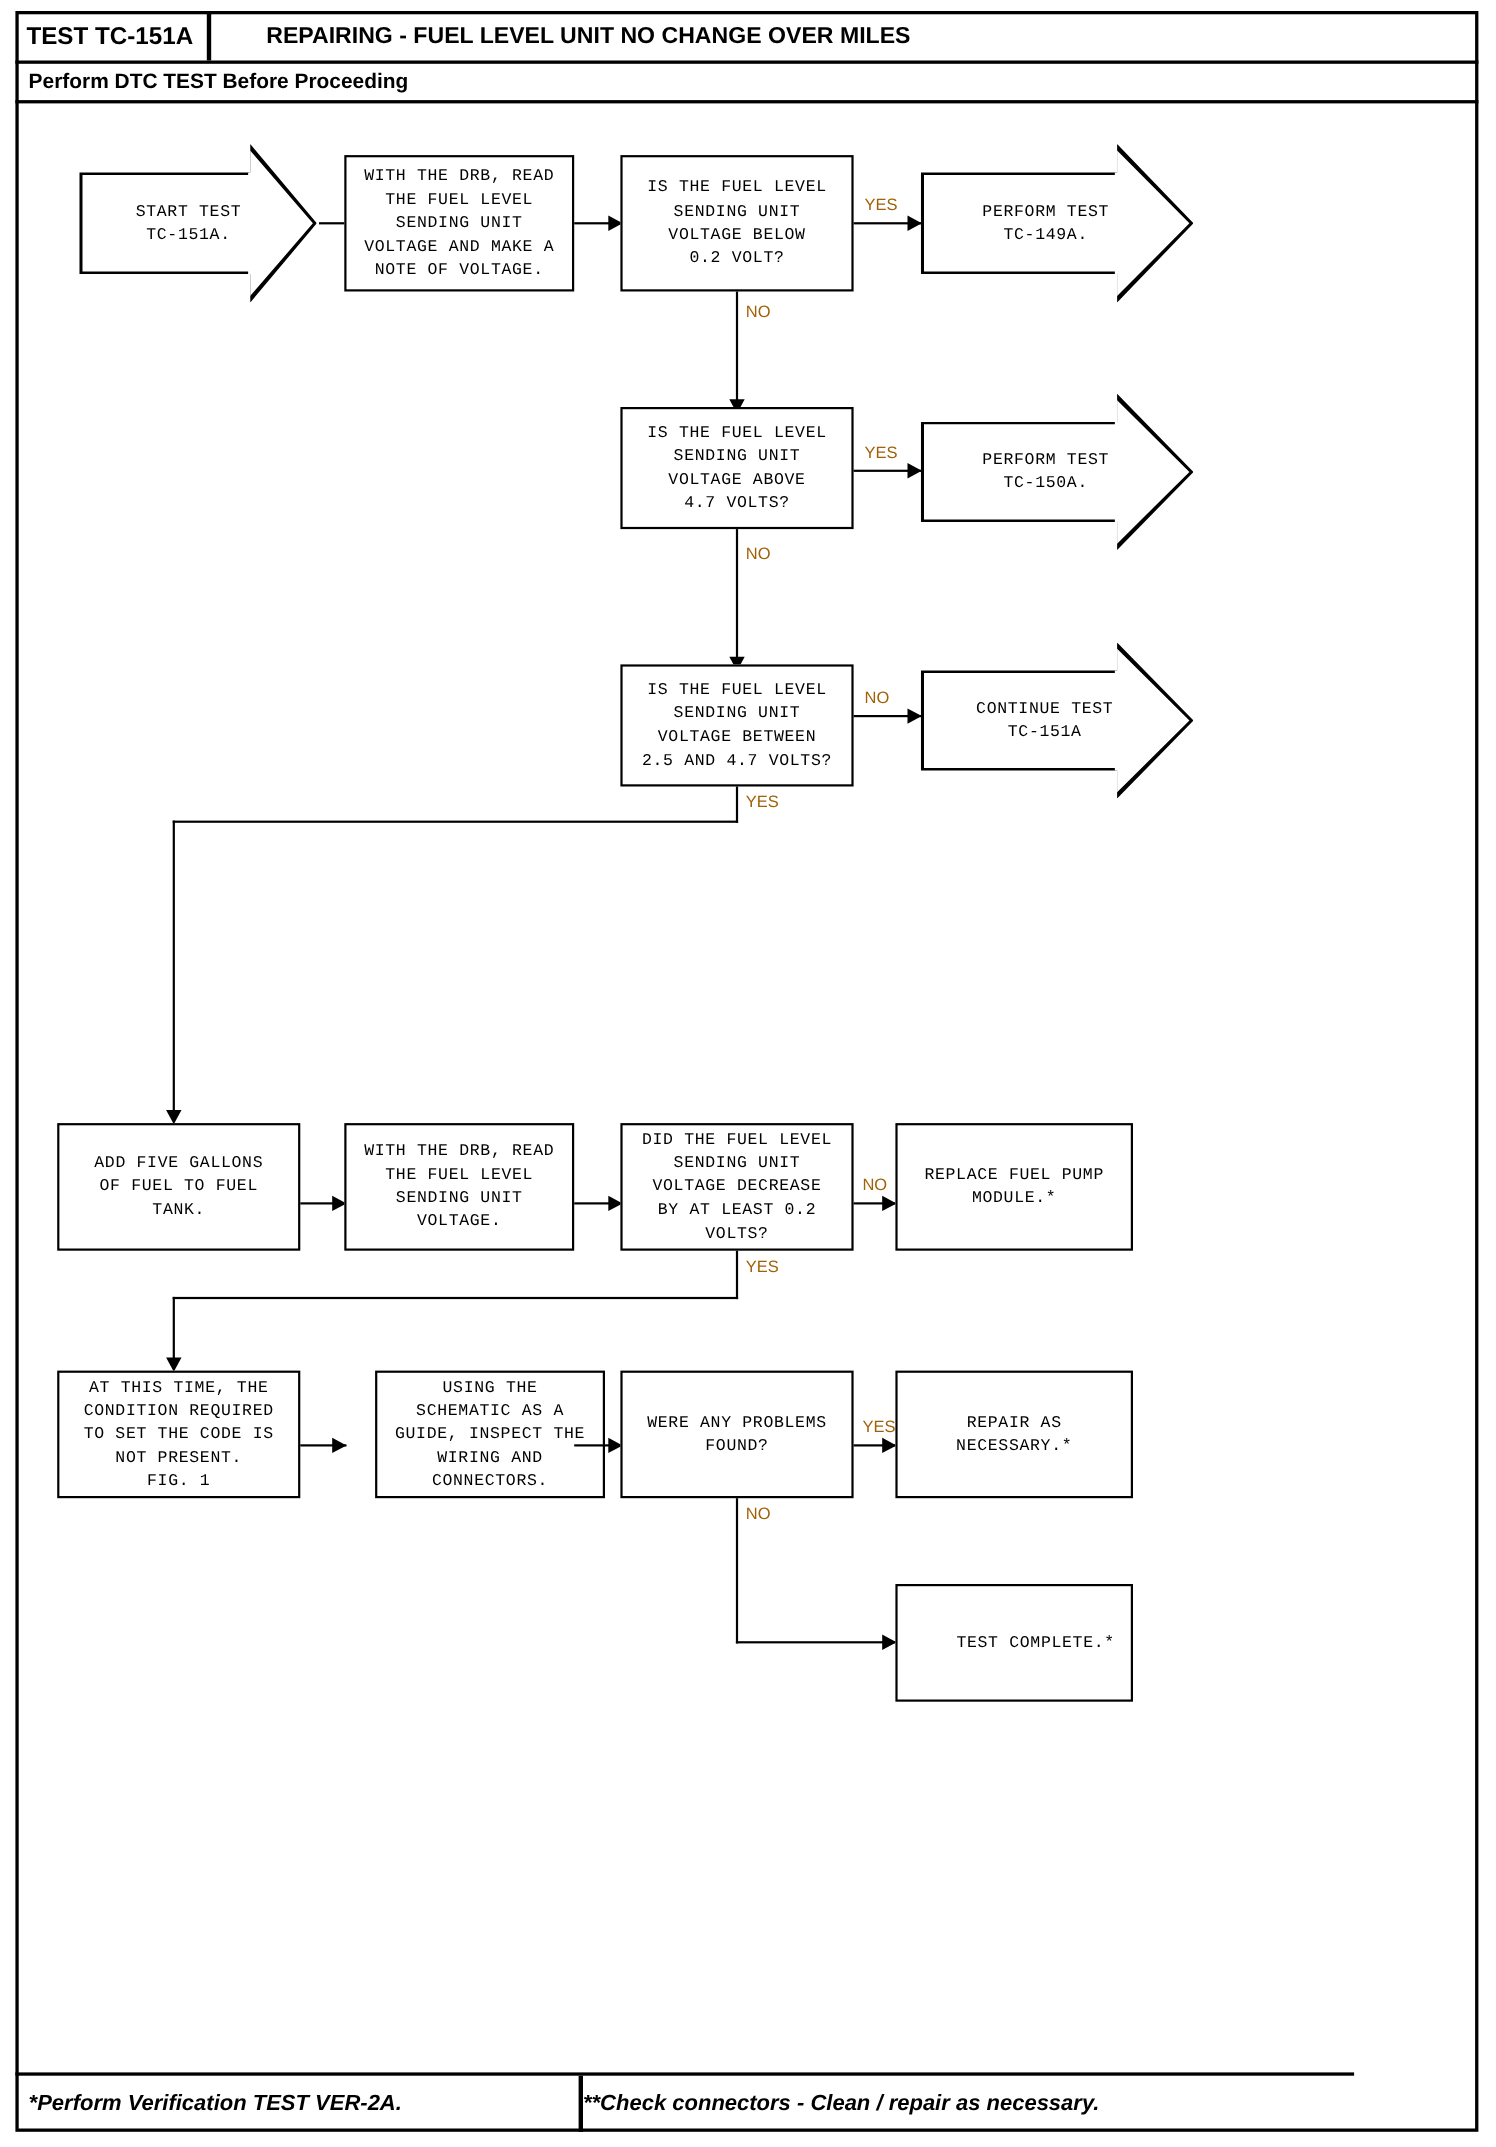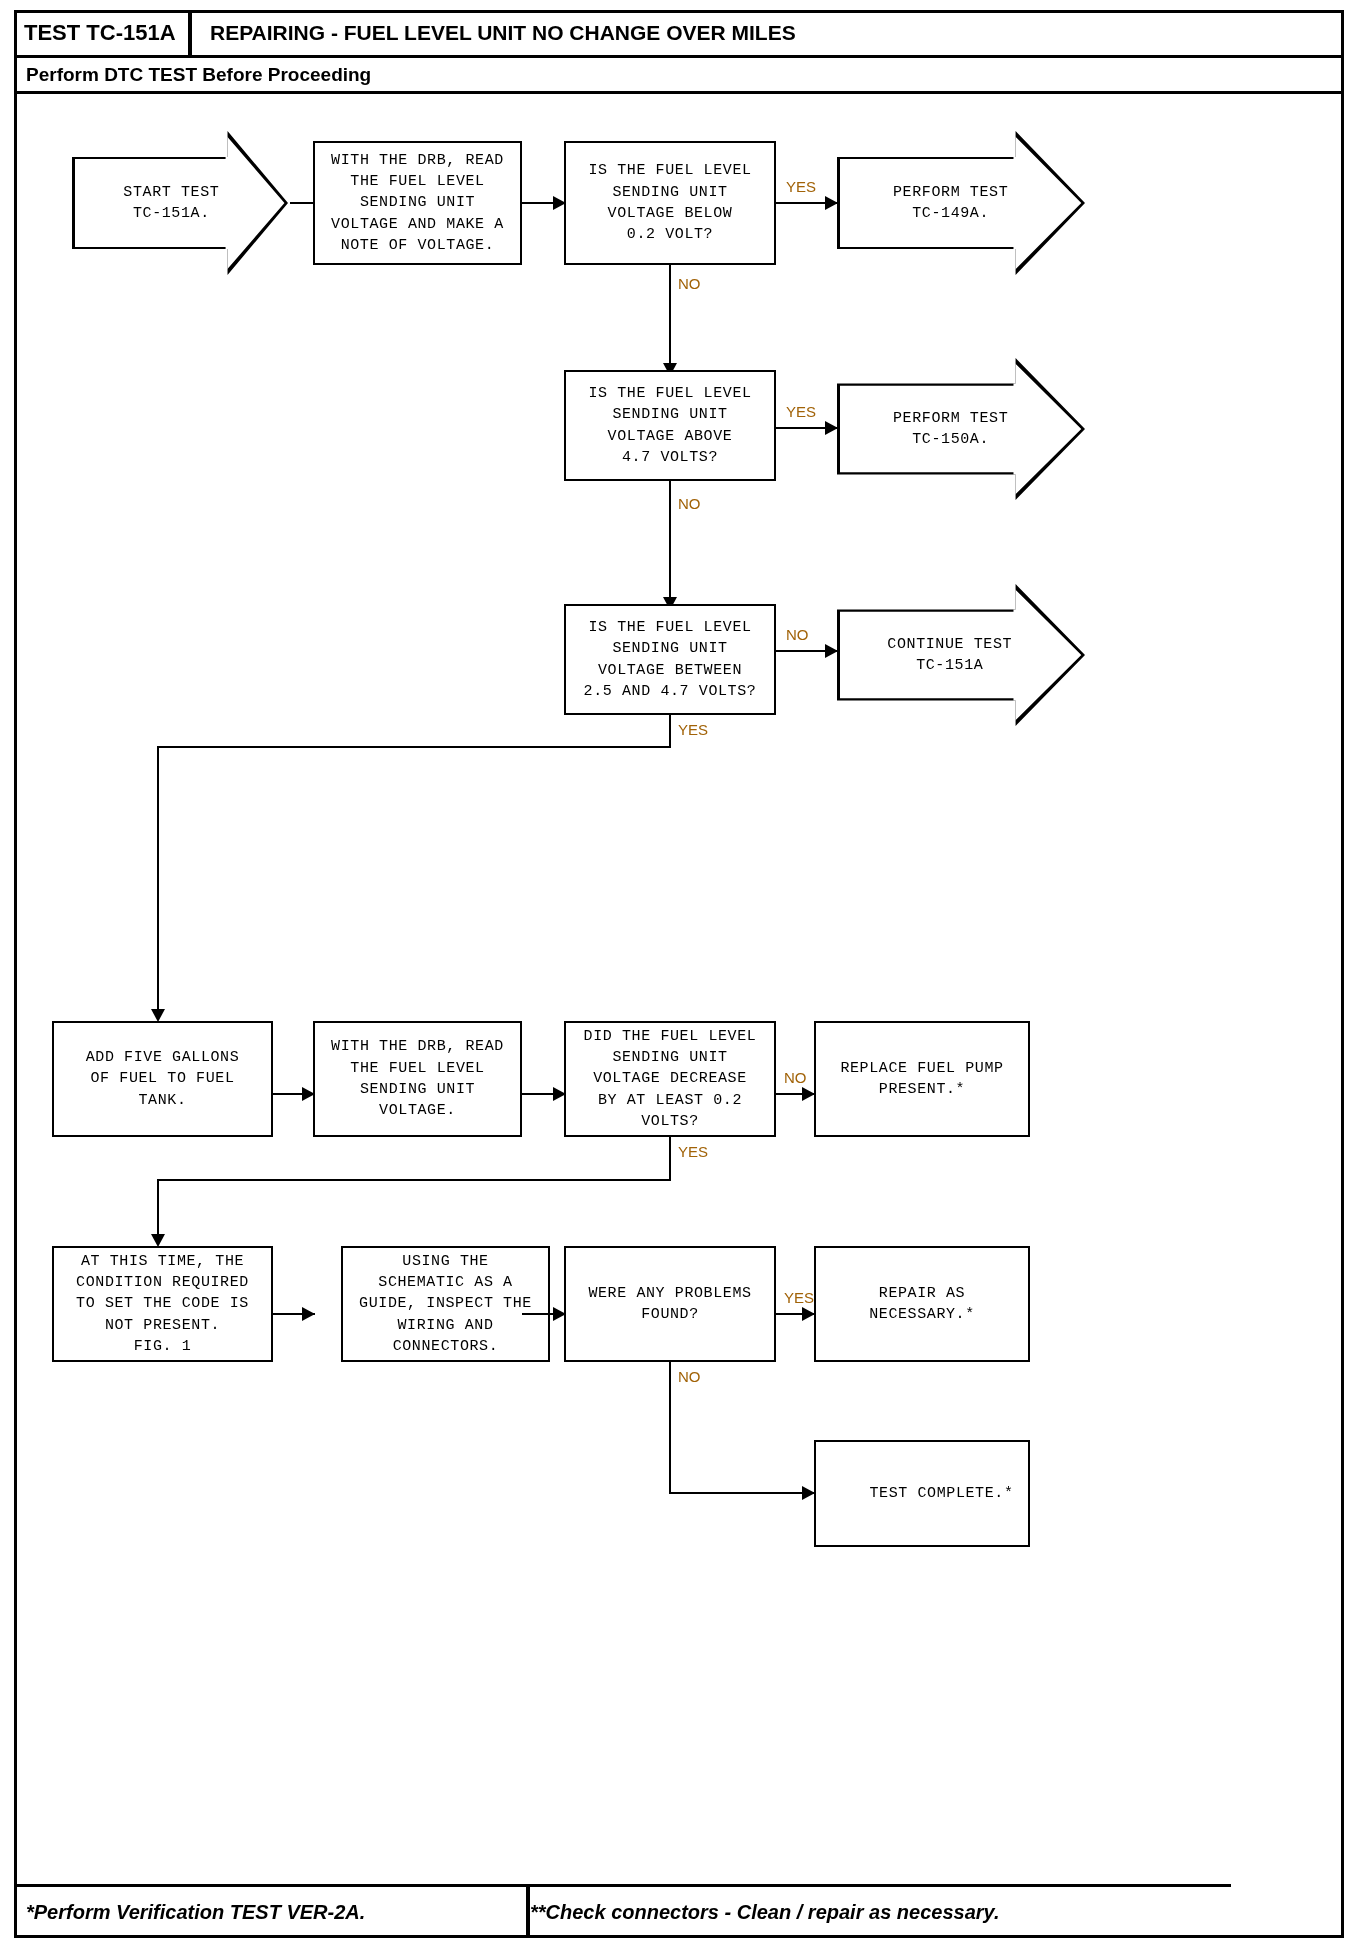--- a/index.html
+++ b/index.html
@@ -54,20 +54,21 @@
     font-size: 22px;
     letter-spacing: 0px;
   }
   .hdr-title {
     flex: 1;
     display: flex;
     align-items: center;
     padding-left: 18px;
     font-weight: bold;
     font-size: 21px;
+    margin-left: 32px;
   }
   .hdr-row2 {
     position: absolute;
     left: 14px;
     top: 58px;
     width: 1330px;
     height: 36px;
     box-sizing: border-box;
     border-bottom: 3px solid #000;
     display: flex;
@@ -316,21 +317,21 @@
 BY AT LEAST 0.2
 VOLTS?</span>
   </div>
 
   <div class="ln h" style="left:776px; top:1093px; width:38px;"></div>
   <div class="arrowhead-r" style="left:802px; top:1087px;"></div>
   <div class="edge-label" style="left:784px; top:1069px;">NO</div>
 
   <div class="node box" style="left:814px; top:1021px; width:216px; height:116px;">
     <span>REPLACE FUEL PUMP
-PRESENT.*</span>
+MODULE.*</span>
   </div>
 
   <div class="ln v" style="left:669px; top:1137px; height:44px;"></div>
   <div class="ln h" style="left:157px; top:1179px; width:514px;"></div>
   <div class="ln v" style="left:157px; top:1179px; height:63px;"></div>
   <div class="arrowhead-d" style="left:151px; top:1234px;"></div>
   <div class="edge-label" style="left:678px; top:1143px;">YES</div>
 
   <div class="node box" style="left:52px; top:1246px; width:221px; height:116px;">
     <span>AT THIS TIME, THE

